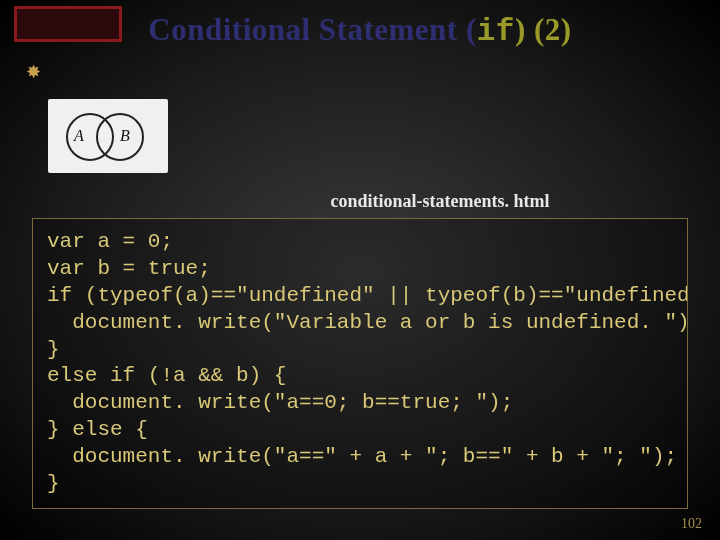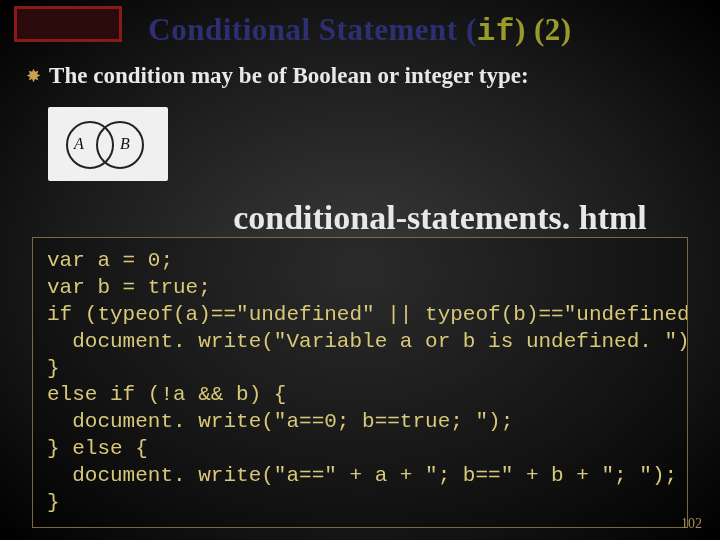--- a/index.html
+++ b/index.html
@@ -62,24 +62,25 @@
     position: absolute;
     font-family: Georgia, serif;
     font-style: italic;
     color: #111;
     font-size: 16px;
   }
   .label-a { top: 28px; left: 26px; }
   .label-b { top: 28px; left: 72px; }
   .caption {
     text-align: center;
-    font-size: 34px;
+    font-size: 18px;
     font-weight: bold;
     color: #e8e8e8;
     margin-top: 18px;
+    margin-bottom: 6px;
     padding-left: 160px;
   }
   .code-box {
     margin: 0 10px;
     border: 1.5px solid #7a6a3a;
     background: rgba(0,0,0,0.25);
     padding: 10px 14px 10px 14px;
     font-family: Consolas, 'Courier New', monospace;
     font-size: 21px;
     line-height: 1.28;
@@ -101,21 +102,20 @@
 <div class="slide">
 
   <div class="accent-box"></div>
 
   <h1 class="title">
     <span class="pre">Conditional Statement (</span><span class="kw">if</span><span class="suf">) (2)</span>
   </h1>
 
   <div class="bullet-row">
     <span class="bullet-icon">✸</span>
-    <span class="bullet-text">The condition may be of Boolean or integer type:</span>
   </div>
 
   <div class="venn">
     <div class="venn-bg"></div>
     <div class="venn-circle venn-a"></div>
     <div class="venn-circle venn-b"></div>
     <div class="venn-label label-a">A</div>
     <div class="venn-label label-b">B</div>
   </div>
 

